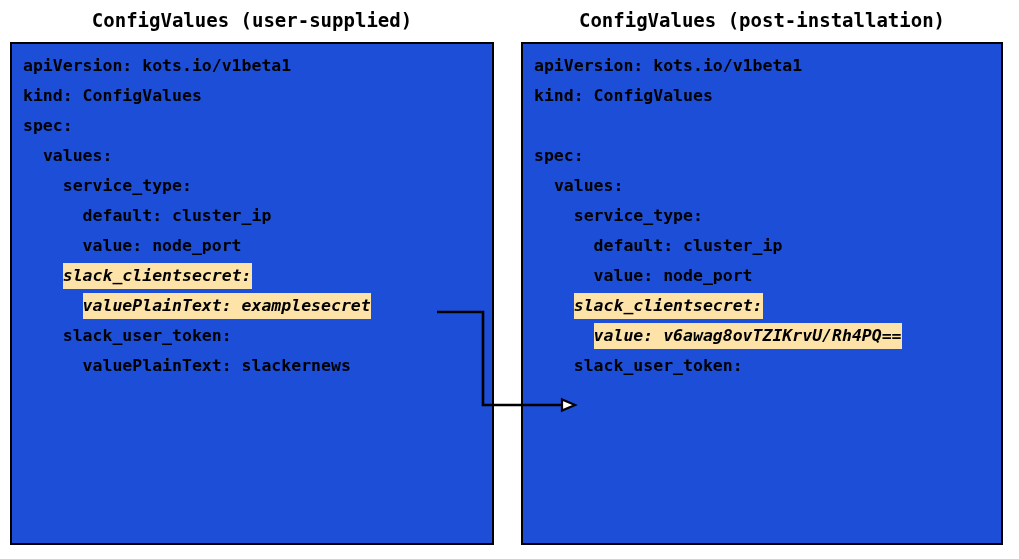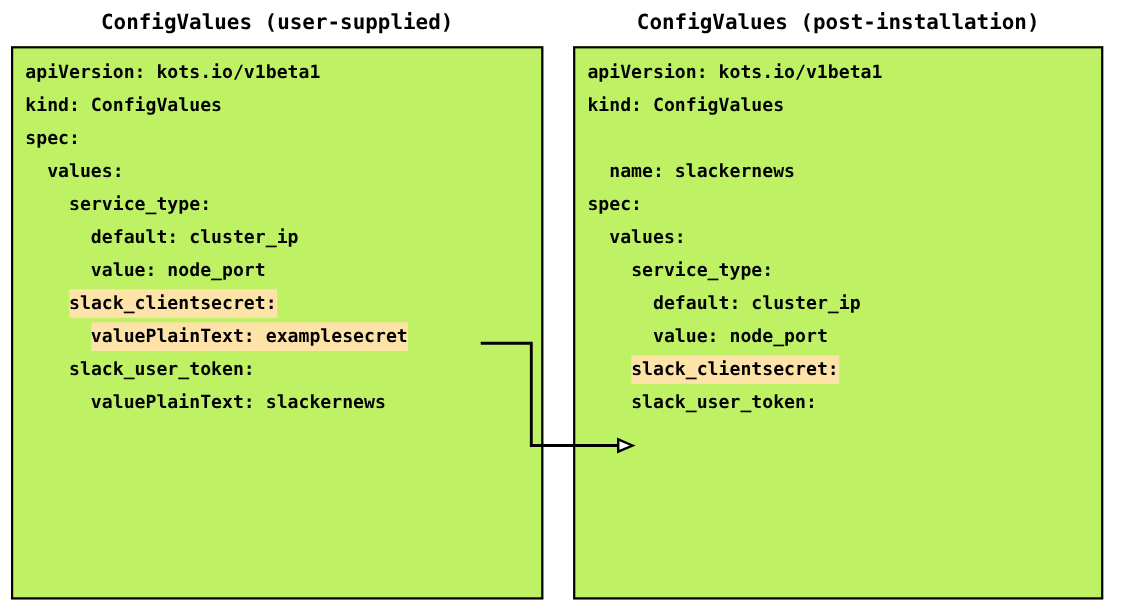--- a/index.html
+++ b/index.html
@@ -35,21 +35,21 @@
   }
   #title-left  { left: 10px;  width: 484px; }
   #title-right { left: 521px; width: 482px; }
 
   
   .code-panel {
     position: absolute;
     top: 42px;
     height: 503px;
     box-sizing: border-box;
-    background: #bef264;
+    background: #1d4ed8;
     border: 2px solid #000000;
     overflow: hidden;
   }
   #panel-left  { left: 10px;  width: 484px; }
   #panel-right { left: 521px; width: 482px; }
 
   .code-body {
     position: absolute;
     left: 11px;
     top: 7px;
@@ -64,20 +64,21 @@
     font-weight: bold;
     color: #000000;
     white-space: pre;
   }
   .code-line .seg {
     white-space: pre;
   }
   .code-line .seg.hl {
     background: #fde3a8;
     padding: 3px 0 4px 0;
+    font-style: italic;
   }
 
   
   #connector {
     position: absolute;
     left: 0;
     top: 0;
     width: 1019px;
     height: 559px;
     pointer-events: none;
@@ -106,27 +107,27 @@
       </div>
   </div>
 
   <div class="panel-title" id="title-right">ConfigValues (post-installation)</div>
 
   <div class="code-panel" id="panel-right">
     <div class="code-body" id="body-right">
         <div class="code-line"><span class="seg"></span><span class="seg">apiVersion: kots.io/v1beta1</span></div>
         <div class="code-line"><span class="seg"></span><span class="seg">kind: ConfigValues</span></div>
         <div class="code-line"><span class="seg">  </span></div>
-        <div class="code-line"><span class="seg">  </span><span class="seg">name: slackernews</span></div>
         <div class="code-line"><span class="seg"></span><span class="seg">spec:</span></div>
         <div class="code-line"><span class="seg">  </span><span class="seg">values:</span></div>
         <div class="code-line"><span class="seg">    </span><span class="seg">service_type:</span></div>
         <div class="code-line"><span class="seg">      </span><span class="seg">default: cluster_ip</span></div>
         <div class="code-line"><span class="seg">      </span><span class="seg">value: node_port</span></div>
         <div class="code-line"><span class="seg">    </span><span class="seg hl">slack_clientsecret:</span></div>
+        <div class="code-line"><span class="seg">      </span><span class="seg hl">value: v6awag8ovTZIKrvU/Rh4PQ==</span></div>
         <div class="code-line"><span class="seg">    </span><span class="seg">slack_user_token:</span></div>
       </div>
   </div>
 
   <svg id="connector" viewBox="0 0 1019 559" xmlns="http://www.w3.org/2000/svg">
     <path d="M 437 312 L 483 312 L 483 405 L 564 405" fill="none" stroke="#000000" stroke-width="2.6"></path>
     <path d="M 575 405 L 562 399.5 L 562 410.5 Z" fill="#ffffff" stroke="#000000" stroke-width="2.2" stroke-linejoin="miter"></path>
   </svg>
 
 </div>

